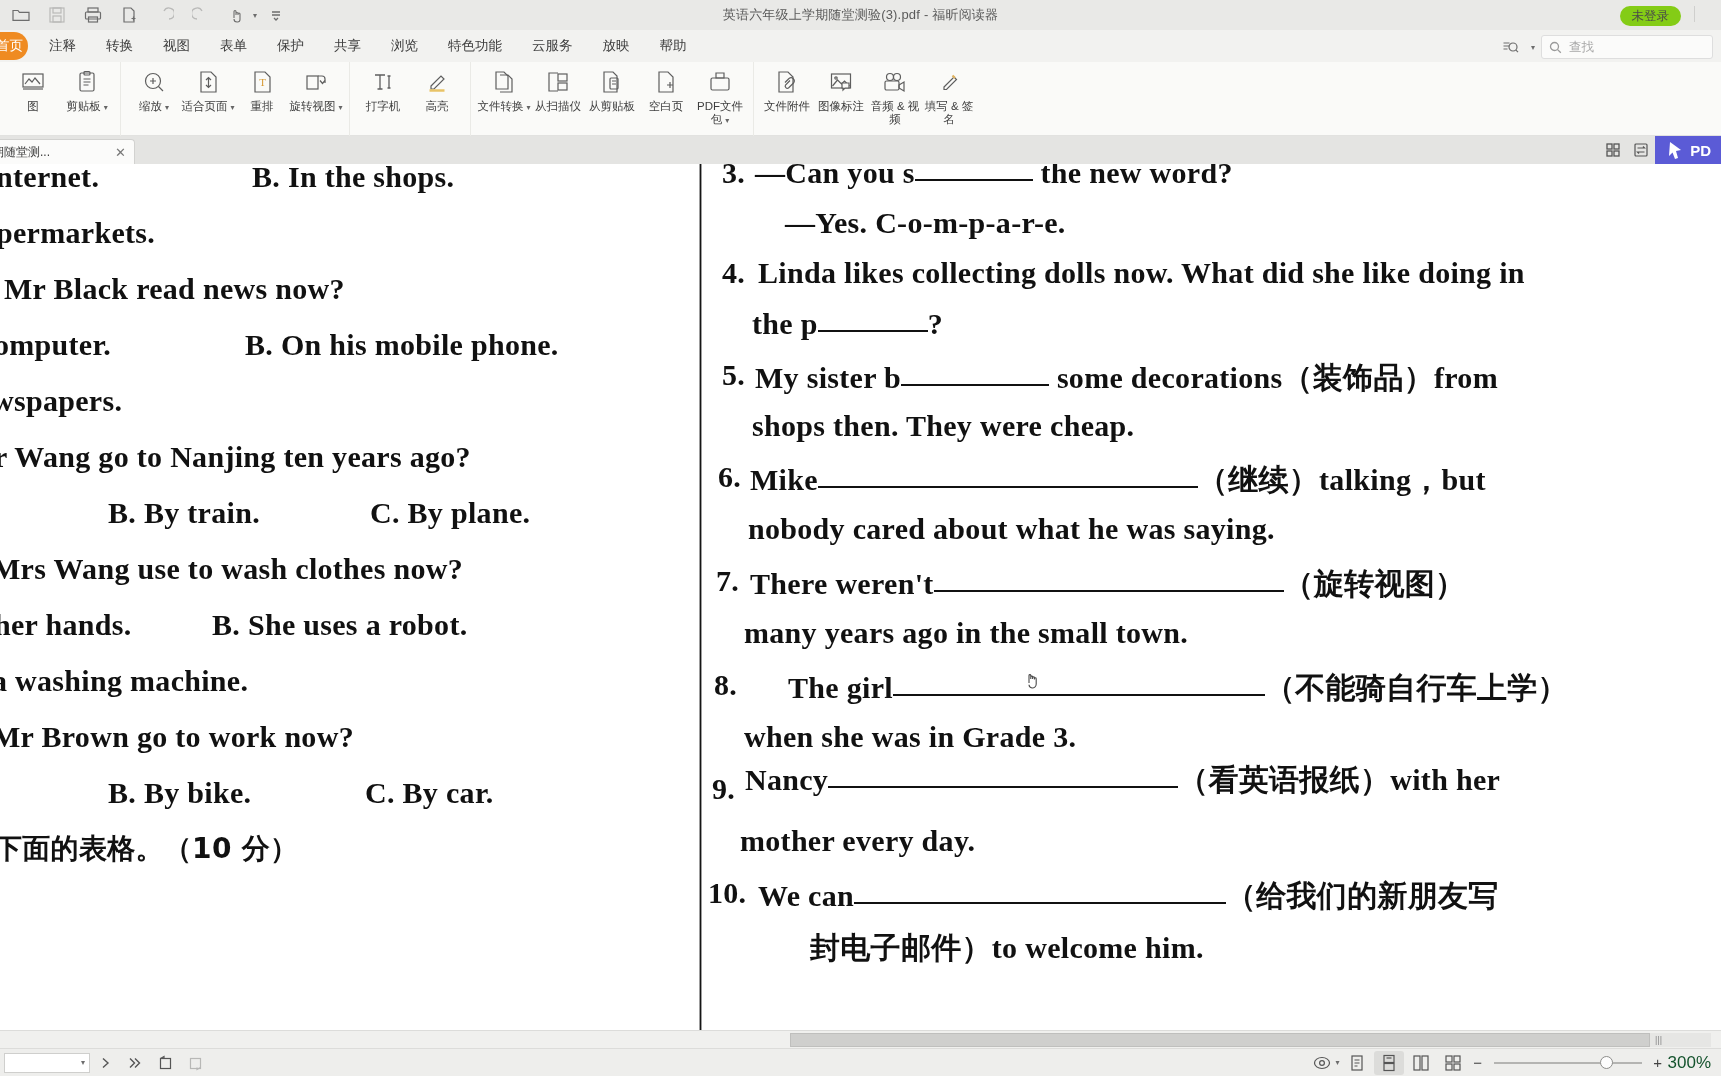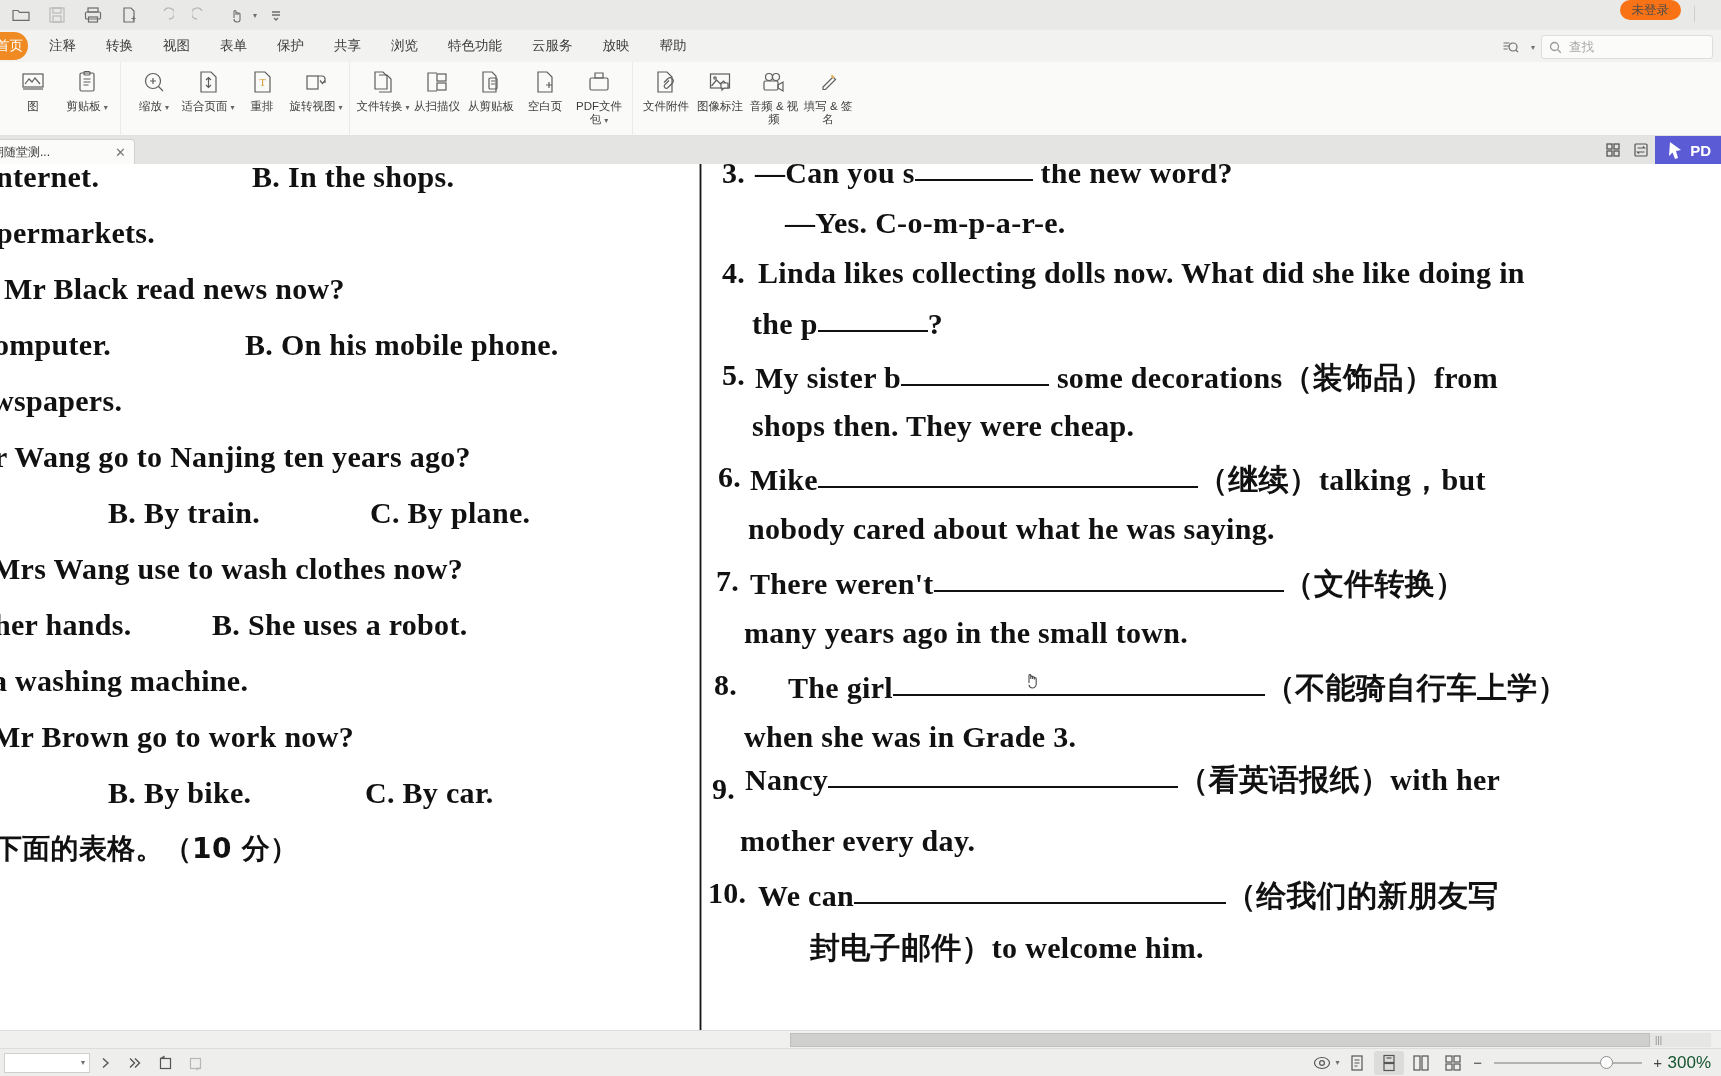--- a/index.html
+++ b/index.html
@@ -10,22 +10,22 @@
   .titlebar{ position:absolute; left:0; top:0; width:1721px; height:30px;
     background:#e9e9e7; display:flex; align-items:center; }
   .qat{ display:flex; align-items:center; gap:2px; padding-left:4px; }
   .qicon{ width:34px; height:26px; display:flex; align-items:center; justify-content:center;
     color:#6d6d6d; }
   .qicon svg{ display:block; }
   .qicon.dim{ opacity:.38; }
   .caret{ font-size:8px; color:#6d6d6d; margin-left:-3px; }
   .title-text{ position:absolute; left:0; right:0; text-align:center; font-size:13px;
     color:#5a5a5a; letter-spacing:.2px; pointer-events:none; }
-  .login-chip{ position:absolute; right:40px; top:0; height:20px; padding:0 12px;
-    background:#f97316; border-radius:10px; font-size:12.5px; color:#4a4a4a;
+  .login-chip{ position:absolute; right:40px; top:6px; height:20px; padding:0 12px;
+    background:#84cc16; border-radius:10px; font-size:12.5px; color:#4a4a4a;
     display:flex; align-items:center; }
   .title-div{ position:absolute; right:26px; top:6px; width:1px; height:16px; background:#cfcfcd; }
 
   
   .menubar{ position:absolute; left:0; top:30px; width:1721px; height:32px;
     background:#f2f2f0; display:flex; align-items:center; }
   .home-tab{ position:absolute; left:-22px; top:2px; width:50px; height:28px;
     background:#ef8b22; border-radius:14px; color:#fff; font-size:13.5px;
     display:flex; align-items:center; justify-content:flex-end; padding-right:5px; }
   .menu-items{ display:flex; align-items:center; margin-left:34px; }
@@ -149,20 +149,21 @@
           <path d="M6 12V5.5a1 1 0 0 1 2 0V9m0-1.5a1 1 0 0 1 2 0V9m0-1a1 1 0 0 1 2 0v1m0 0v4.5a2.5 2.5 0 0 1-2.5 2.5H9a3 3 0 0 1-3-3"></path>
         </svg>
     </div>
     <span class="caret">▾</span>
     <div class="qicon">
       <svg width="16" height="16" viewBox="0 0 16 16" fill="none" stroke="currentColor" stroke-width="1.3">
           <path d="M4 5h8M4 8h8M6 11l2 2 2-2"></path>
         </svg>
     </div>
   </div>
+  <div class="title-text">英语六年级上学期随堂测验(3).pdf - 福昕阅读器</div>
   <div class="login-chip">未登录</div>
   <div class="title-div"></div>
 </div>
 
 <div class="menubar">
   <div class="home-tab">首页</div>
   <div class="menu-items">
     <div class="menu-item">注释</div>
     <div class="menu-item">转换</div>
     <div class="menu-item">视图</div>
@@ -252,20 +253,39 @@
         <svg width="24" height="24" viewBox="0 0 24 24" fill="none" stroke="currentColor" stroke-width="1.2">
             <rect x="3" y="6" width="11" height="13"></rect>
             <path d="M14 6h4a3 3 0 0 1 3 3v4"></path>
             <path d="M18.5 10.5L21 13.5l2.5-3" transform="translate(-2.5,0)"></path>
           </svg>
       </span>
       <span class="lb"><span>旋转视图</span> <i>▾</i></span>
     </div>
   </div>
 
+  <div class="rgroup">
+    <div class="rbtn">
+      <span class="gl">
+        <svg width="24" height="24" viewBox="0 0 24 24" fill="none" stroke="currentColor" stroke-width="1.3">
+            <path d="M4 5h10M9 5v14M6.5 19h5M18 6v12M16.5 6h3M16.5 18h3"></path>
+          </svg>
+      </span>
+      <span class="lb">打字机</span>
+    </div>
+    <div class="rbtn">
+      <span class="gl">
+        <svg width="24" height="24" viewBox="0 0 24 24" fill="none" stroke="currentColor" stroke-width="1.2">
+            <path d="M6 16l10-10 3 3-10 10H6z"></path>
+            <path d="M4.5 20.5h15" stroke="#e8c367" stroke-width="2.5"></path>
+          </svg>
+      </span>
+      <span class="lb">高亮</span>
+    </div>
+  </div>
 
   <div class="rgroup">
     <div class="rbtn">
       <span class="gl">
         <svg width="23" height="24" viewBox="0 0 23 24" fill="none" stroke="currentColor" stroke-width="1.2">
             <path d="M3 2h8l4 4v13H3z"></path>
             <path d="M7 5h8l4 4v13H7"></path>
           </svg>
       </span>
       <span class="lb"><span>文件转换</span> <i>▾</i></span>
@@ -432,21 +452,21 @@
       <div class="ln rp" style="left:752px; top:245px;">shops then. They were cheap.</div>
 
       <div class="ln rp" style="left:718px; top:296px;">6.</div>
       <div class="ln rp" style="left:750px; top:296px;">
         <span>Mike</span><span class="blank" style="width:380px"></span><span>（继续）talking，but</span>
       </div>
       <div class="ln rp" style="left:748px; top:348px;">nobody cared about what he was saying.</div>
 
       <div class="ln rp" style="left:716px; top:400px;">7.</div>
       <div class="ln rp" style="left:750px; top:400px;">
-        <span>There weren't</span><span class="blank" style="width:350px"></span><span>（文件转换）</span>
+        <span>There weren't</span><span class="blank" style="width:350px"></span><span>（旋转视图）</span>
       </div>
       <div class="ln rp" style="left:744px; top:452px;">many years ago in the small town.</div>
 
       <div class="ln rp" style="left:714px; top:504px;">8.</div>
       <div class="ln rp" style="left:748px; top:504px;margin-left:40px;">
         <span>The girl</span><span class="blank" style="width:372px"></span><span>（不能骑自行车上学）</span>
       </div>
       <div class="ln rp" style="left:744px; top:556px;">when she was in Grade 3.</div>
 
       <div class="ln rp" style="left:712px; top:608px;">9.</div>

